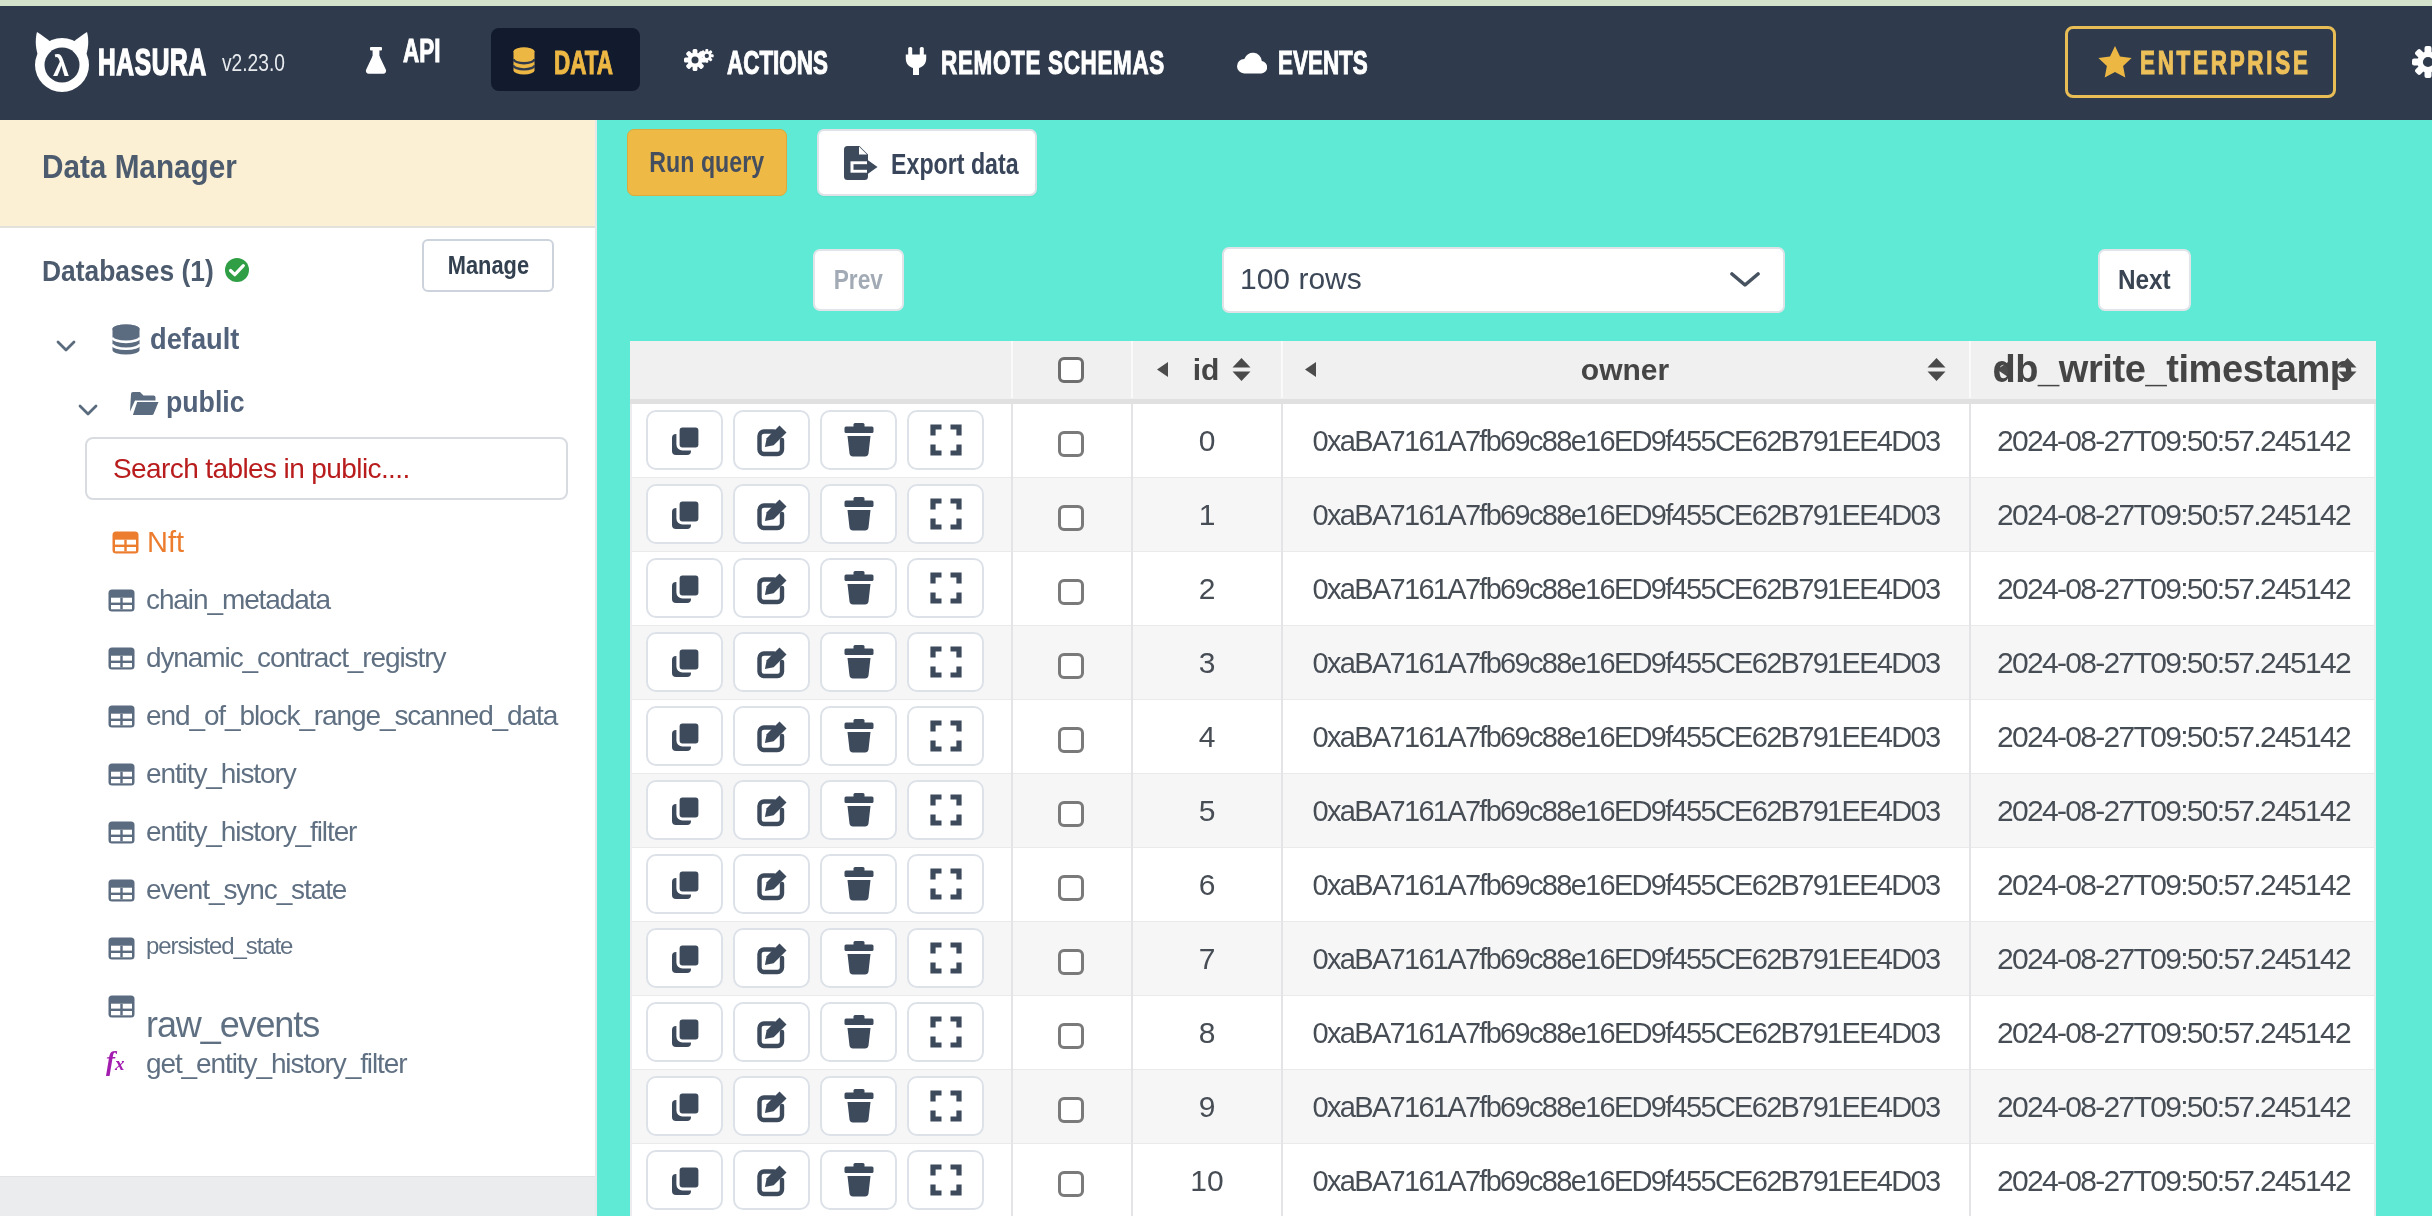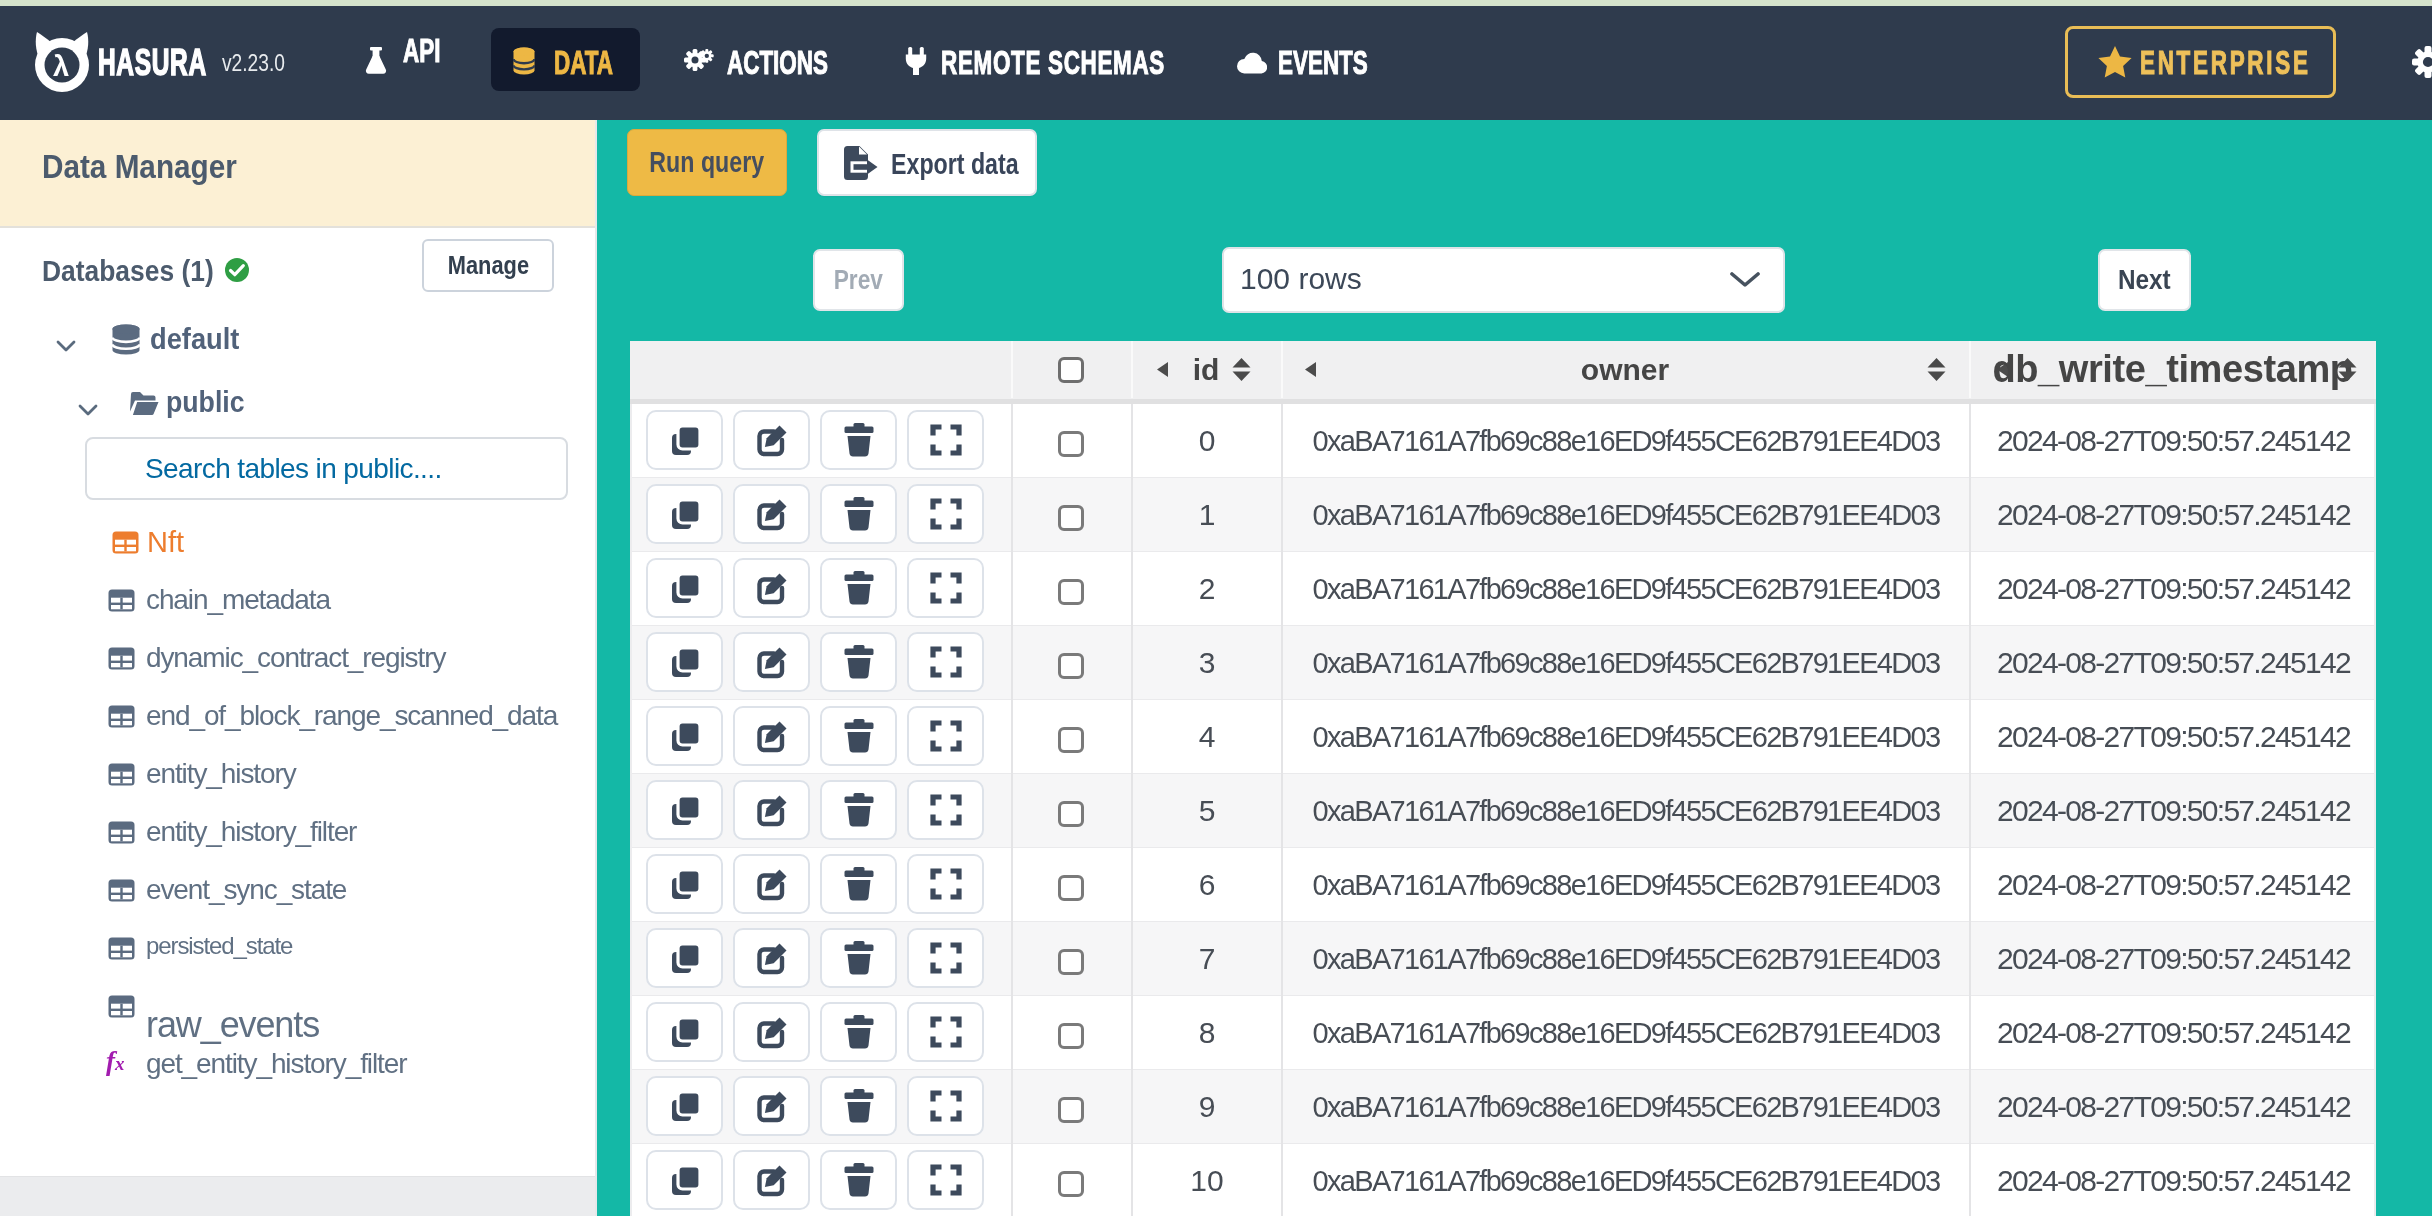--- a/index.html
+++ b/index.html
@@ -129,21 +129,21 @@
     <div style="position:absolute;left:78px;top:282px;"><svg width="20" height="12" viewBox="0 0 20 12" style="">
         <path d="M2 2 L10 10 L18 2" stroke="#5a6b7e" stroke-width="2.8" fill="none" stroke-linecap="round" stroke-linejoin="round"></path>
       </svg></div>
     <div style="position:absolute;left:130px;top:271px;"><svg width="29" height="24" viewBox="0 0 29 24" style="">
         <path fill="#5b6b80" d="M1 3 a2 2 0 0 1 2 -2 h7 l3.5 3.5 h10 a2 2 0 0 1 2 2 v3 h-20.5 l-5 11 z"></path>
         <path fill="#5b6b80" d="M7.2 11 h21.3 l-4.8 11.7 a2 2 0 0 1 -1.8 1.3 h-19 z"></path>
       </svg></div>
     <div style="position:absolute;left:166px;top:266px;font-size:29px;font-weight:bold;color:#51627a;"><span style="display:inline-block;transform:scaleX(0.92);transform-origin:left center;">public</span></div>
 
     <div style="position:absolute;left:85px;top:317px;width:483px;height:63px;border:2px solid #d8dce1;border-radius:8px;box-sizing:border-box;background:#fff;"></div>
-    <div style="position:absolute;left:113px;top:333px;font-size:28px;color:#0369a1;margin-left:32px;"><span style="display:inline-block;letter-spacing:-0.6px;">Search tables in public....</span></div>
+    <div style="position:absolute;left:113px;top:333px;font-size:28px;color:#b91c1c;"><span style="display:inline-block;letter-spacing:-0.6px;">Search tables in public....</span></div>
 
     <div style="position:absolute;left:112px;top:411px;"><svg width="27" height="23" viewBox="0 0 27 23" style="">
         <rect x="0.5" y="0.5" width="26" height="22" rx="3.5" fill="#ed7d2e"></rect>
         <rect x="3" y="8.7" width="21" height="11.6" fill="#fff"></rect>
         <rect x="12.3" y="8.7" width="2.4" height="11.6" fill="#ed7d2e"></rect>
         <rect x="3" y="13.6" width="21" height="2.4" fill="#ed7d2e"></rect>
       </svg></div>
     <div style="position:absolute;left:147px;top:406px;font-size:29px;color:#ed7d2e;">Nft</div>
 
     <div style="position:absolute;left:108px;top:469px;"><svg width="27" height="23" viewBox="0 0 27 23" style="">
@@ -201,21 +201,21 @@
         <rect x="12.3" y="8.7" width="2.4" height="11.6" fill="#5b6b80"></rect>
         <rect x="3" y="13.6" width="21" height="2.4" fill="#5b6b80"></rect>
       </svg></div>
 <div style="position:absolute;left:146px;top:884px;font-size:36px;letter-spacing:-1.1px;color:#607083;">raw_events</div>
     <div style="position:absolute;left:106px;top:926px;"><span style="font-family:'Liberation Serif',serif;font-style:italic;font-weight:bold;font-size:27px;color:#a21caf;">f<span style="font-size:19px;">x</span></span></div>
 <div style="position:absolute;left:146px;top:928px;font-size:28px;letter-spacing:-1.1px;color:#607083;">get_entity_history_filter</div>
 
     <div style="position:absolute;left:0;top:1056px;width:595px;height:40px;background:#ebecee;border-top:1px solid #e2e3e5;"></div>
   </div>
 
-  <div style="position:absolute;left:597px;top:120px;width:1835px;height:1096px;background:#14b8a6;">
+  <div style="position:absolute;left:597px;top:120px;width:1835px;height:1096px;background:#5eead4;">
     <div style="position:absolute;left:30px;top:9px;width:160px;height:67px;background:#eeba45;border:1px solid #dca93c;border-radius:7px;box-sizing:border-box;display:flex;align-items:center;justify-content:center;">
       <span style="font-size:29px;font-weight:bold;color:#454e5f;transform:scaleX(0.80);white-space:nowrap;">Run query</span>
     </div>
     <div style="position:absolute;left:220px;top:9px;width:220px;height:67px;background:#fff;border:2px solid #dfe3e8;border-radius:7px;box-sizing:border-box;box-shadow:0 1px 2px rgba(0,0,0,0.04);">
       <div style="position:absolute;left:23px;top:15px;"><svg width="36" height="34" viewBox="0 0 36 34" style="">
           <path fill="#3d4a5c" d="M2 3.5 a3.5 3.5 0 0 1 3.5 -3.5 h12 l8.5 8.5 v22 a3.5 3.5 0 0 1 -3.5 3.5 h-17 a3.5 3.5 0 0 1 -3.5 -3.5 z"></path>
 <path fill="#fff" d="M17 0.5 v8 h8 z"></path>
 <rect x="8.5" y="15.3" width="19" height="11.4" fill="#fff"></rect>
 <rect x="11.5" y="18.2" width="15" height="5.6" fill="#3d4a5c"></rect>
 <path d="M25 13.5 L35.5 21 L25 28.5 z" fill="#3d4a5c"></path>

